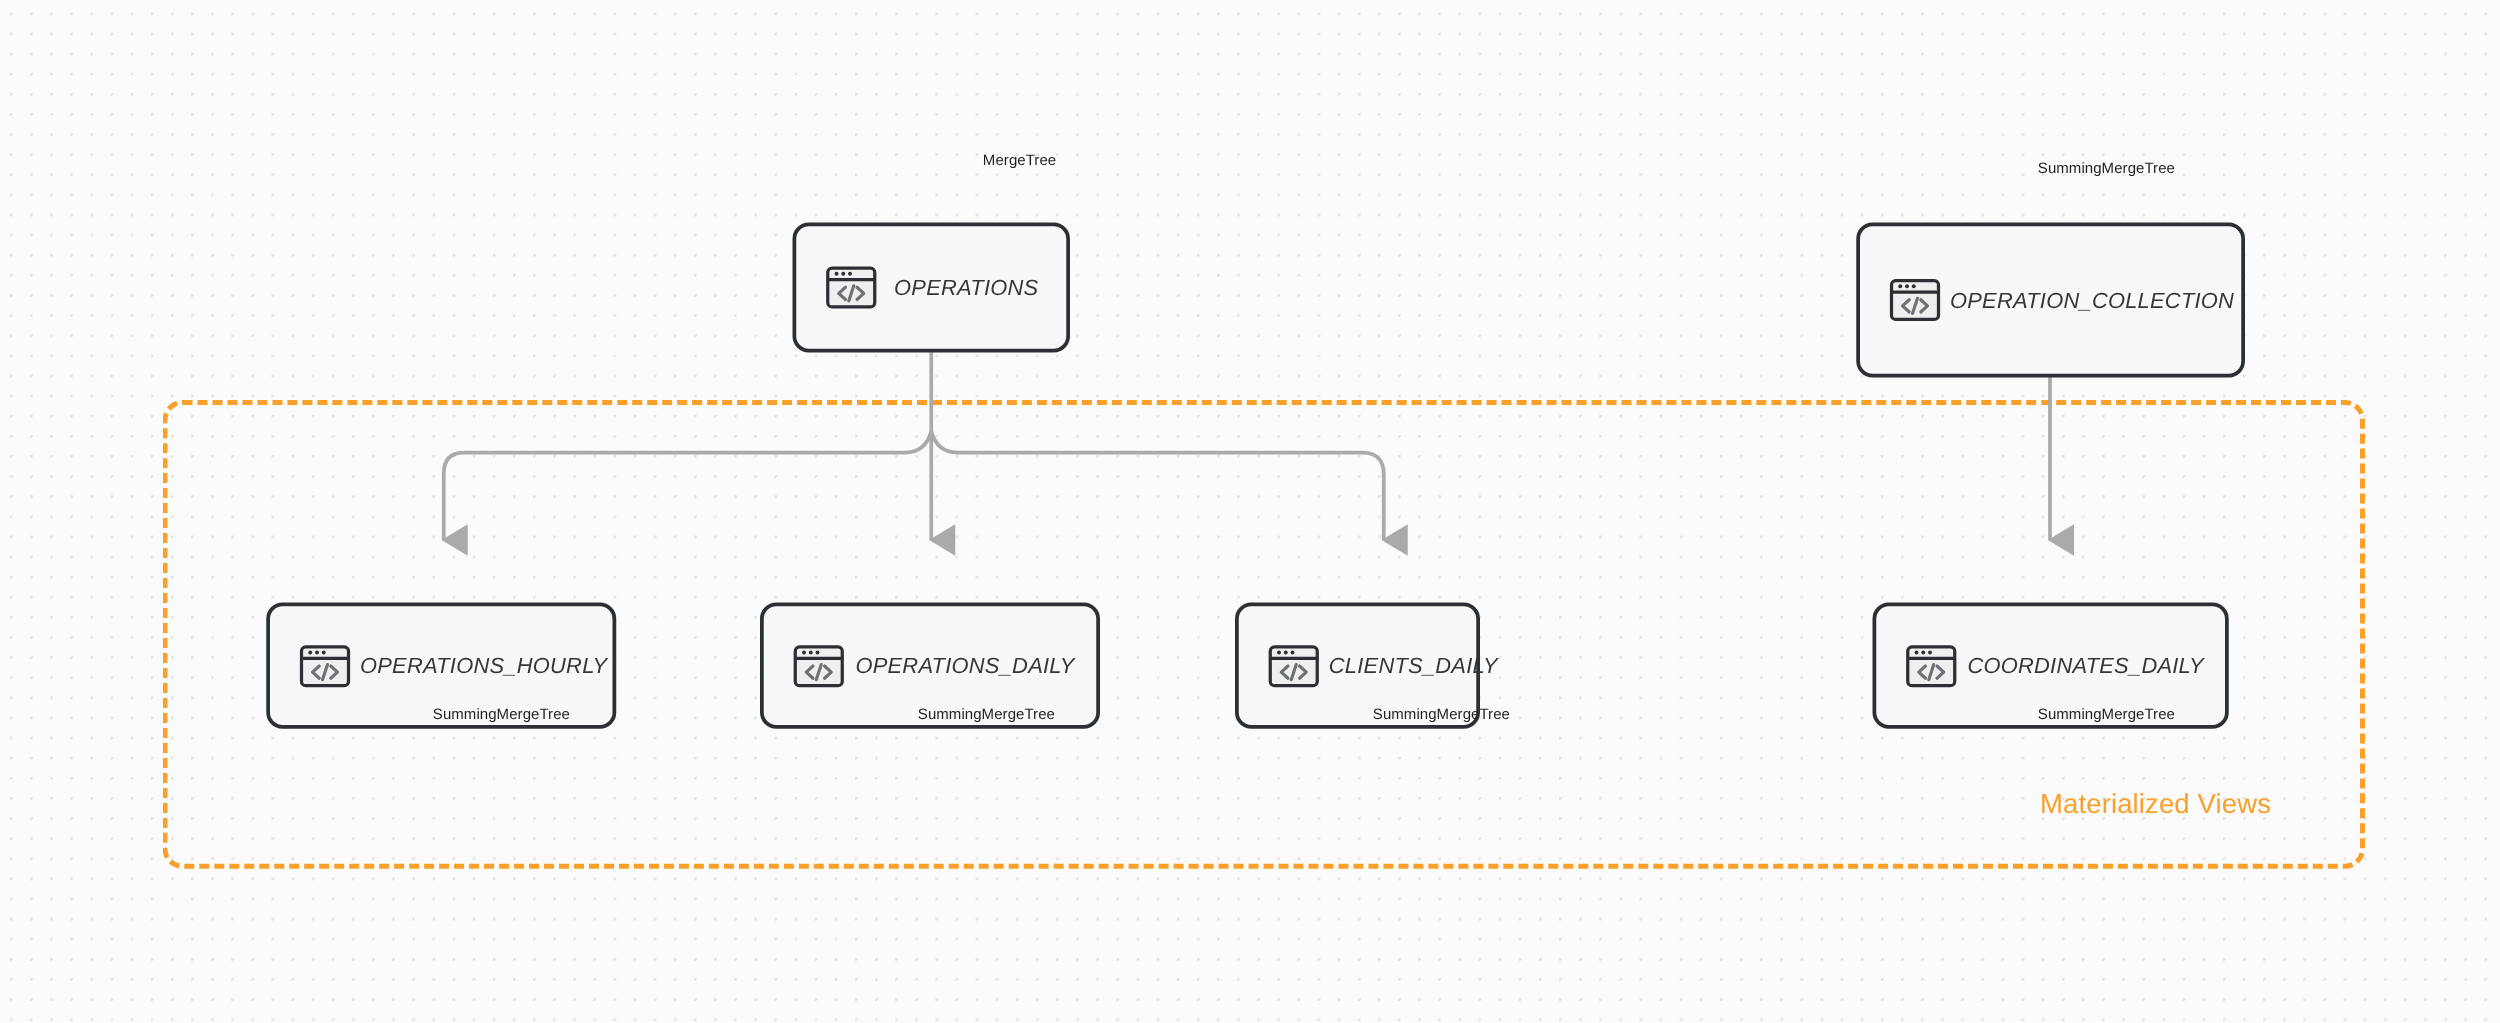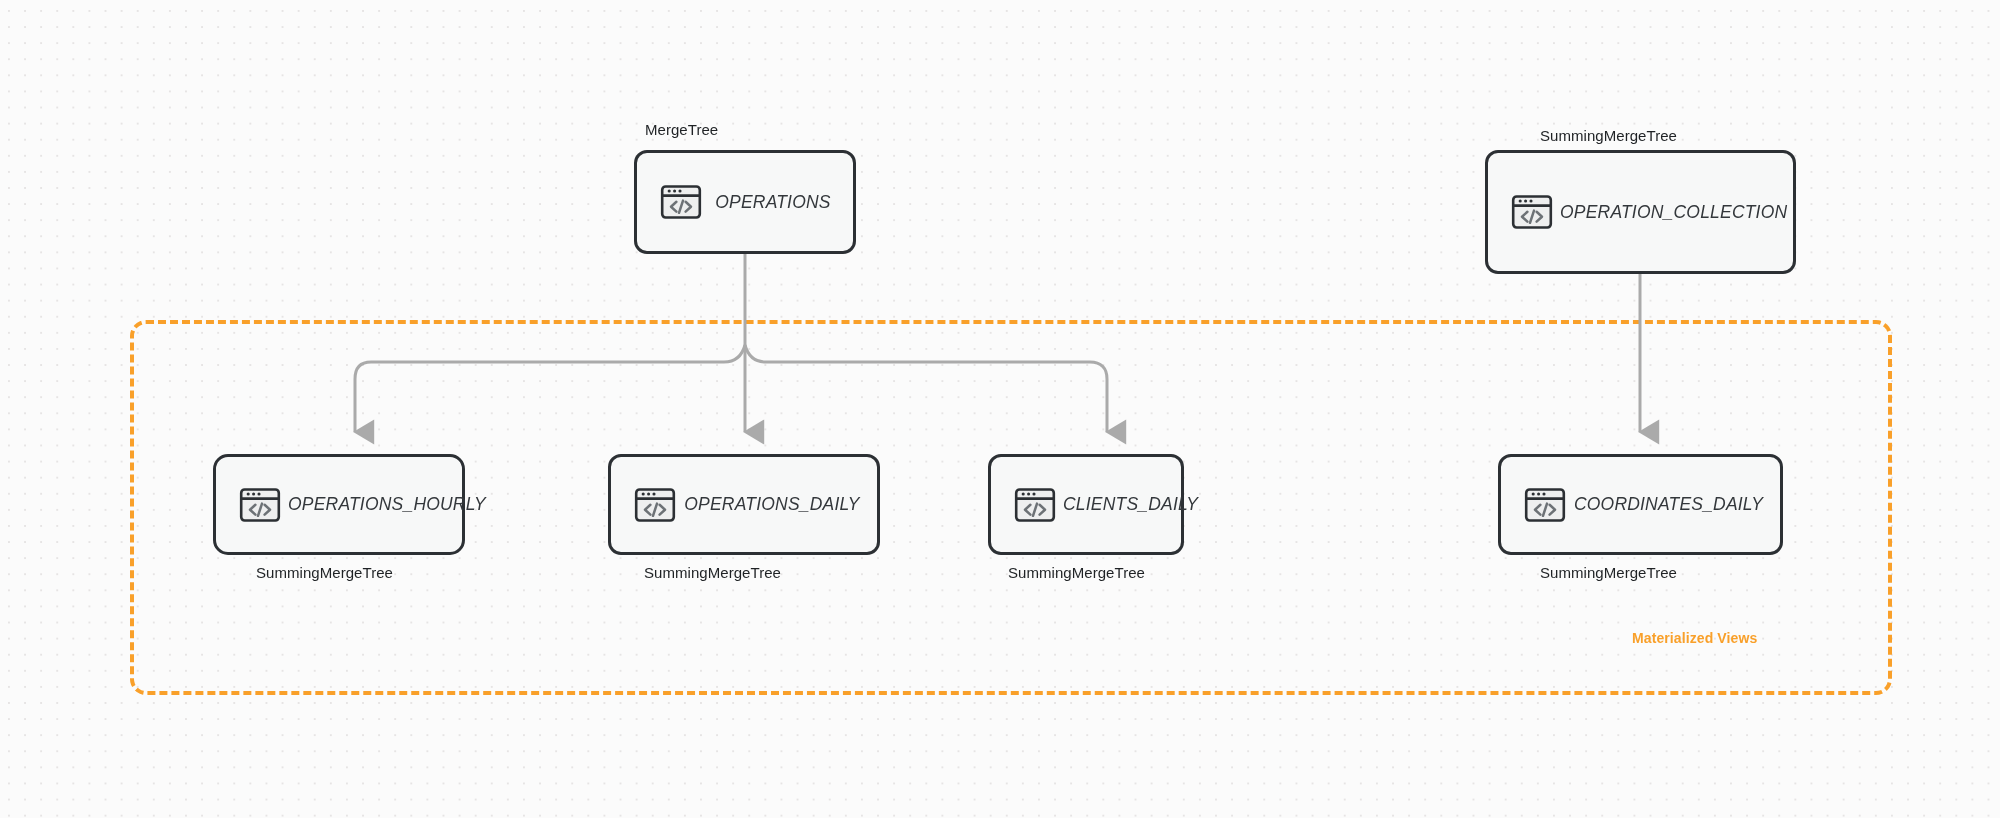--- a/index.html
+++ b/index.html
@@ -34,35 +34,36 @@
   }
 
   
   .mv-box {
     position: absolute;
     box-sizing: border-box;
     border-radius: 16px;
   }
   .mv-label {
     position: absolute;
-    font-size: 14px;
-    font-weight: 700;
+    font-size: 22px;
+    font-weight: 400;
     letter-spacing: 0.1px;
     white-space: nowrap;
   }
 
   
   .node {
     position: absolute;
     box-sizing: border-box;
     display: flex;
     align-items: center;
     border: 3px solid #2c3034;
     border-radius: 13px;
     background: #f7f8f8;
+    margin-top: 28px;
   }
   .node-icon {
     flex: 0 0 auto;
     margin-left: 22px;
     width: 44px;
     height: 44px;
   }
   .node-label {
     flex: 1 1 auto;
     text-align: center;
@@ -71,24 +72,24 @@
     color: #33373b;
     letter-spacing: 0.2px;
     white-space: nowrap;
     padding-right: 16px;
     padding-left: 6px;
   }
 
   
   .engine-caption {
     position: absolute;
-    font-size: 15px;
+    font-size: 12px;
     color: #1f2225;
     white-space: nowrap;
-    text-align: left;
+    text-align: right;
     letter-spacing: 0.05px;
   }
 </style>
 </head>
 <body>
 
 <div id="canvas">
 
   <div class="mv-box" id="mv-box" style="left: 130px; top: 320px; width: 1762px; height: 375px; border: 4.5px dashed rgb(249, 160, 42);"></div>
 
@@ -148,21 +149,21 @@
         <circle cx="15.6" cy="11" r="1.55" fill="#2c3034"></circle>
         <circle cx="21" cy="11" r="1.55" fill="#2c3034"></circle>
         <path d="M 17.4 21.8 L 12 26.7 L 17.4 31.6" fill="none" stroke="#6d7276" stroke-width="2.5" stroke-linecap="round" stroke-linejoin="round"></path>
         <path d="M 26.6 21.8 L 32 26.7 L 26.6 31.6" fill="none" stroke="#6d7276" stroke-width="2.5" stroke-linecap="round" stroke-linejoin="round"></path>
         <path d="M 24 20.6 L 20 32.8" fill="none" stroke="#6d7276" stroke-width="2.5" stroke-linecap="round"></path>
       </svg>
     </span>
     <span class="node-label">OPERATION_COLLECTION</span>
   </div>
 
-  <div class="node" style="left:213px; top:454px; width:252px; height:101px;border-radius:15px;">
+  <div class="node" style="left:213px; top:454px; width:280px; height:101px;">
     <span class="node-icon">
       <svg viewBox="0 0 44 44" xmlns="http://www.w3.org/2000/svg">
         <rect x="3.2" y="6.5" width="37.6" height="31" rx="3.4" fill="#eeefef" stroke="#2c3034" stroke-width="2.6"></rect>
         <path d="M 3.2 15.6 L 40.8 15.6" stroke="#2c3034" stroke-width="2.6"></path>
         <circle cx="10.2" cy="11" r="1.55" fill="#2c3034"></circle>
         <circle cx="15.6" cy="11" r="1.55" fill="#2c3034"></circle>
         <circle cx="21" cy="11" r="1.55" fill="#2c3034"></circle>
         <path d="M 17.4 21.8 L 12 26.7 L 17.4 31.6" fill="none" stroke="#6d7276" stroke-width="2.5" stroke-linecap="round" stroke-linejoin="round"></path>
         <path d="M 26.6 21.8 L 32 26.7 L 26.6 31.6" fill="none" stroke="#6d7276" stroke-width="2.5" stroke-linecap="round" stroke-linejoin="round"></path>
         <path d="M 24 20.6 L 20 32.8" fill="none" stroke="#6d7276" stroke-width="2.5" stroke-linecap="round"></path>

